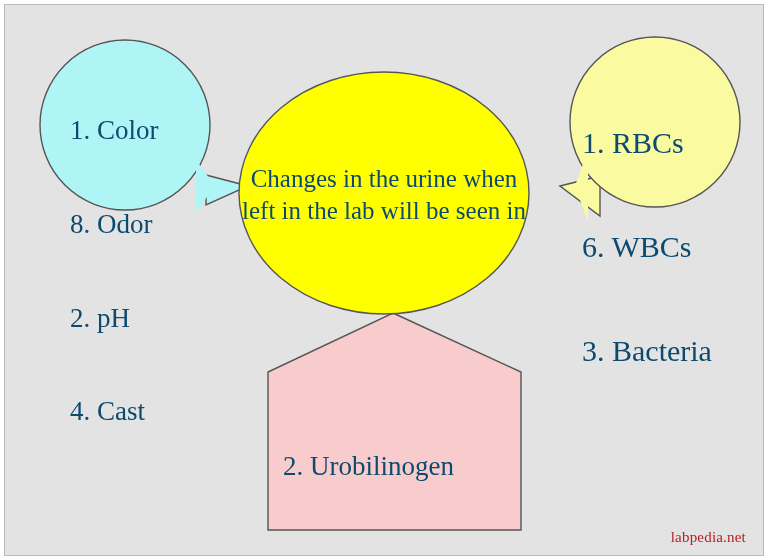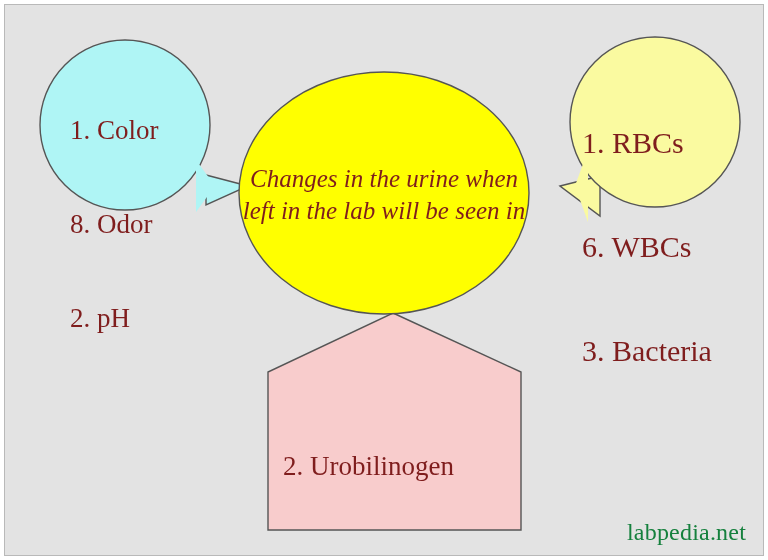--- a/index.html
+++ b/index.html
@@ -32,21 +32,21 @@
     width: 768px;
     height: 560px;
     display: block;
   }
   .shape-outline {
     stroke: #555555;
     stroke-width: 1.4;
   }
   .node-text {
     position: absolute;
-    color: #7f1d1d;
+    color: #0c4a6e;
     line-height: 1.16;
     white-space: pre;
   }
   
   #cyan-list {
     left: 70px;
     top: 52px;
     font-size: 27px;
   }
   
@@ -57,36 +57,35 @@
   }
   
   #center-text {
     left: 232px;
     top: 163px;
     width: 304px;
     text-align: center;
     font-size: 25px;
     line-height: 1.28;
     white-space: normal;
-    font-style: italic;
   }
   
   #pink-list {
     left: 283px;
     top: 382px;
     font-size: 27px;
     line-height: 1.25;
   }
   .list-row { display: block; }
   #watermark {
     position: absolute;
     right: 22px;
     bottom: 14px;
-    font-size: 24px;
-    color: #15803d;
+    font-size: 15px;
+    color: #b91c1c;
     letter-spacing: 0.2px;
   }
 </style>
 </head>
 <body>
 
 <div id="stage">
   <div id="canvas"></div>
 
   <svg id="diagram-svg" viewBox="0 0 768 560">
@@ -109,20 +108,21 @@
 
     <g>
       <ellipse class="shape-outline" fill="#ffff00" cx="384" cy="193" rx="145" ry="121"></ellipse>
     </g>
   </svg>
 
   <div class="node-text" id="cyan-list">
     <span class="list-row">1. Color</span>
     <span class="list-row">8. Odor</span>
     <span class="list-row">2. pH</span>
+    <span class="list-row">4. Cast</span>
   </div>
 
   <div class="node-text" id="yellow-list">
     <span class="list-row">1. RBCs</span>
     <span class="list-row">6. WBCs</span>
     <span class="list-row">3. Bacteria</span>
   </div>
 
   <div class="node-text" id="center-text">Changes in the urine when left in the lab will be seen in</div>
 

